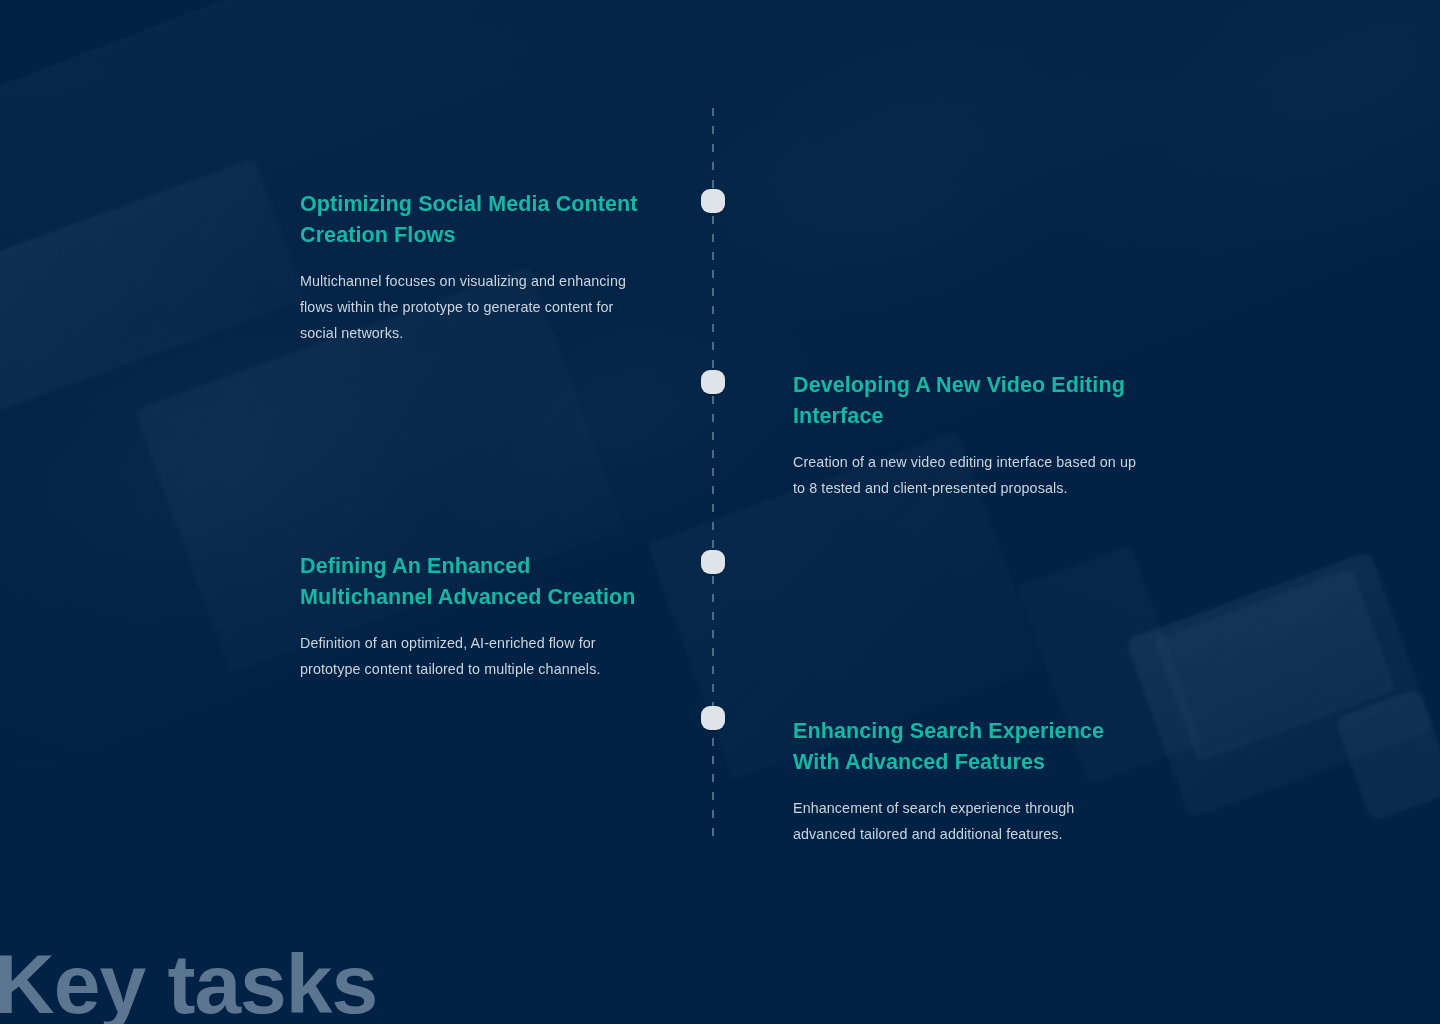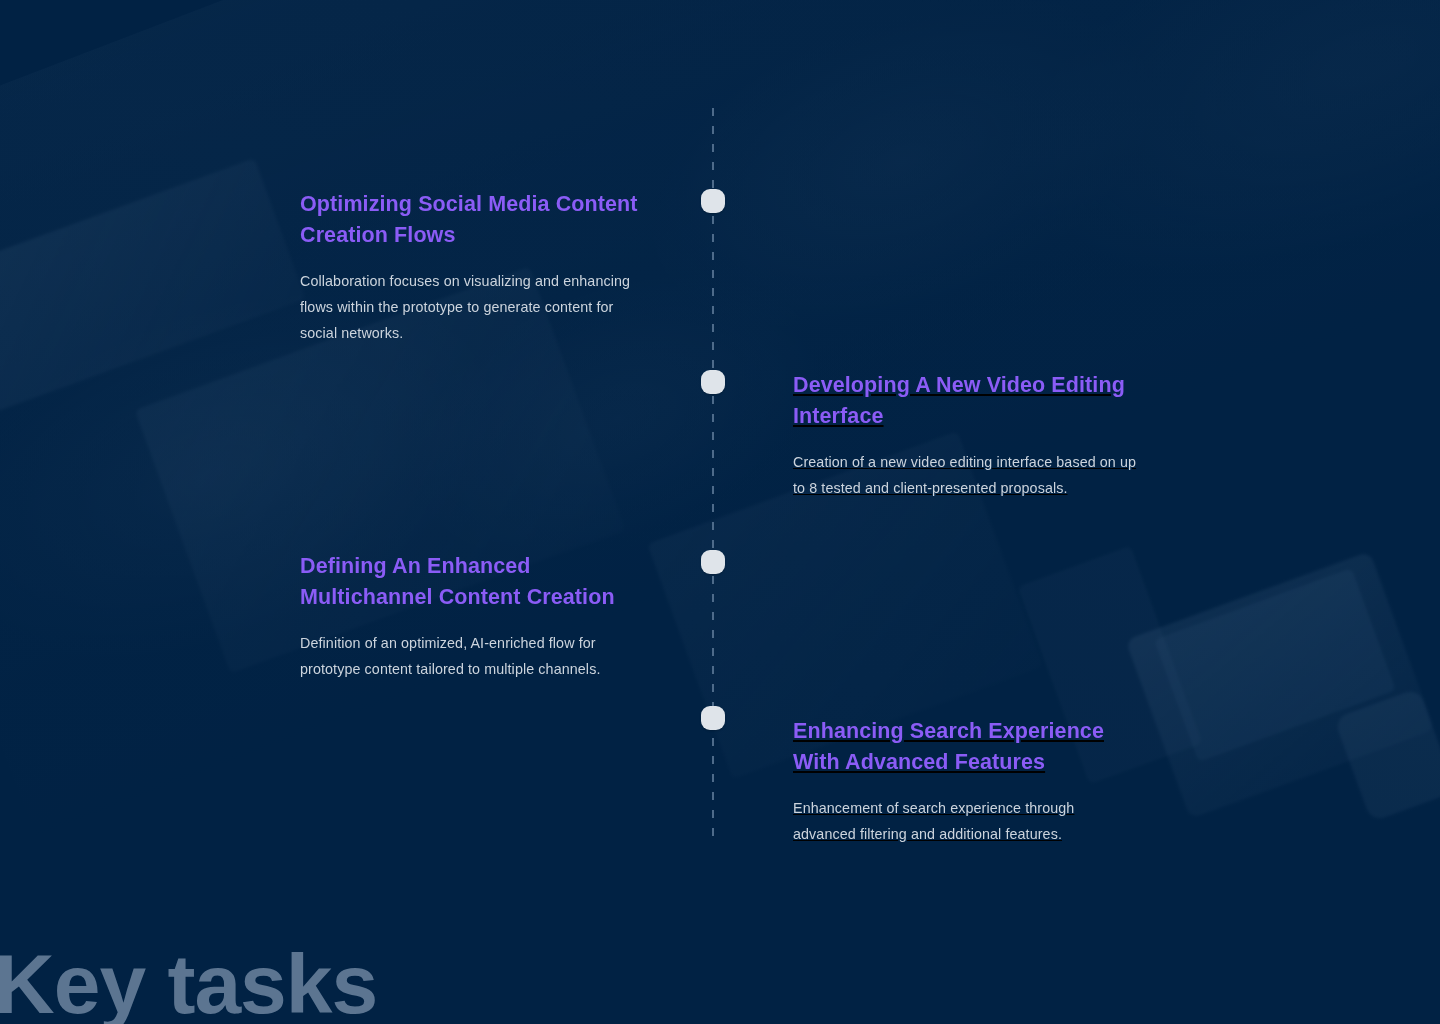--- a/index.html
+++ b/index.html
@@ -125,31 +125,31 @@
     position:absolute;
     width:352px;
   }
   .card.left  { left:300px; text-align:left; }
   .card.right { left:793px; text-align:left; }
 
   .card h3 {
     font-size:21.5px;
     font-weight:bold;
     line-height:31px;
-    color:#8b5cf6;
+    color:#14b8a6;
     letter-spacing:.1px;
   }
   .card p {
     margin-top:17px;
     font-size:14.3px;
     line-height:26px;
     color:#ccd4dd;
     letter-spacing:.1px;
   }
-  .card.right { width:358px;text-decoration:underline; }
+  .card.right { width:358px; }
 
   
   #page-title {
     position:absolute;
     left:-6px;
     top:942px;
     font-size:84px;
     font-weight:bold;
     line-height:84px;
     color:#5c7591;
@@ -175,31 +175,31 @@
 <div id="timeline">
   <div id="timeline-line"></div>
   <div class="node" style="top:81px"></div>
   <div class="node" style="top:262px"></div>
   <div class="node" style="top:442px"></div>
   <div class="node" style="top:598px"></div>
 </div>
 
 <div class="card left" style="top:189px">
   <h3>Optimizing Social Media Content Creation Flows</h3>
-  <p>Collaboration focuses on visualizing and enhancing flows within the prototype to generate content for social networks.</p>
+  <p>Multichannel focuses on visualizing and enhancing flows within the prototype to generate content for social networks.</p>
 </div>
 
 <div class="card right" style="top:370px">
   <h3>Developing A New Video Editing Interface</h3>
   <p>Creation of a new video editing interface based on up to 8 tested and client-presented proposals.</p>
 </div>
 
 <div class="card left" style="top:551px; width:356px">
-  <h3>Defining An Enhanced Multichannel Content Creation</h3>
+  <h3>Defining An Enhanced Multichannel Advanced Creation</h3>
   <p>Definition of an optimized, AI-enriched flow for prototype content tailored to multiple channels.</p>
 </div>
 
 <div class="card right" style="top:716px; width:340px">
   <h3>Enhancing Search Experience With Advanced Features</h3>
-  <p>Enhancement of search experience through advanced filtering and additional features.</p>
+  <p>Enhancement of search experience through advanced tailored and additional features.</p>
 </div>
 
 <div id="page-title">Key tasks</div>
 
 </body></html>

